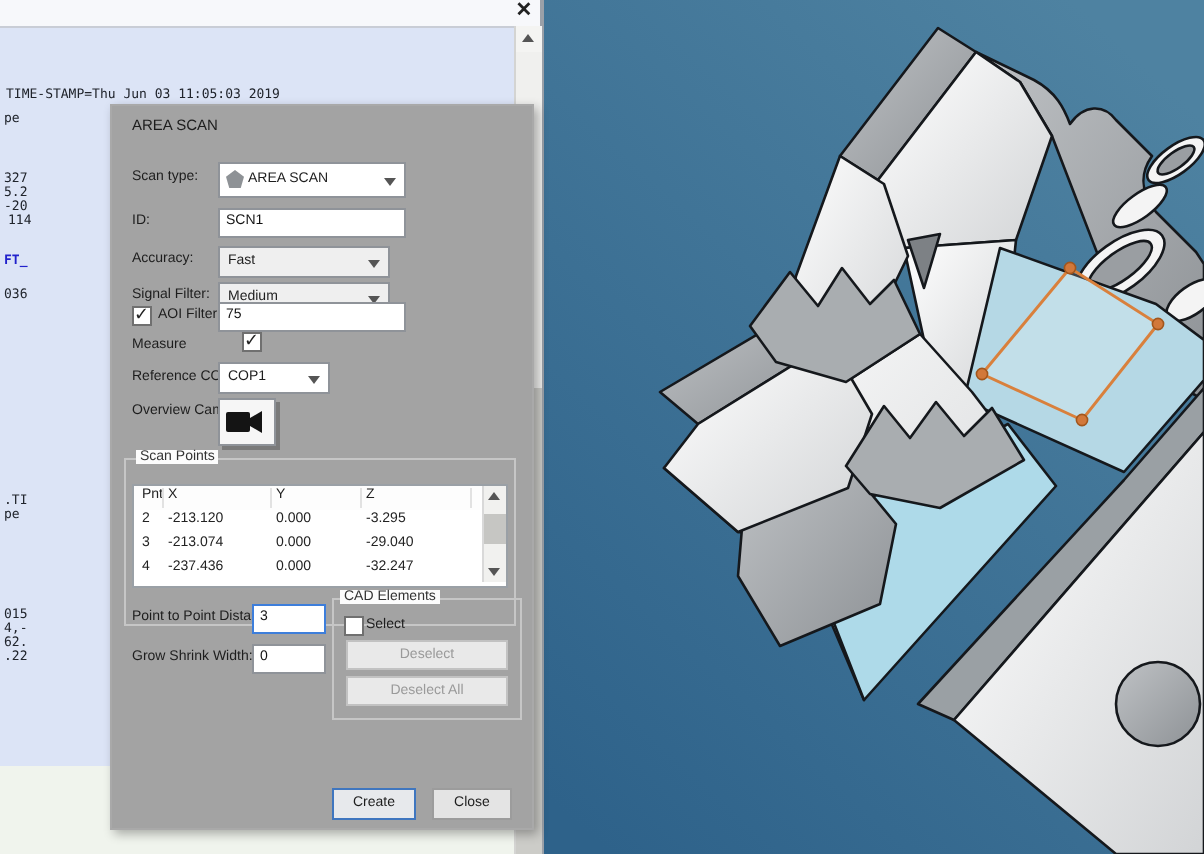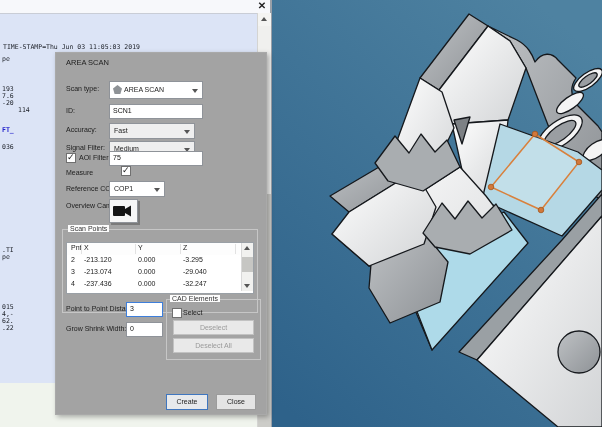--- a/index.html
+++ b/index.html
@@ -71,24 +71,24 @@
 </head>
 <body>
 <div id="screen">
 
   <div id="editor-pane">
     <div id="title-strip"></div>
     <div id="pane-close">✕</div>
 
     <span class="edline" style="left:3px;top:43px">TIME-STAMP=Thu Jun 03 11:05:03 2019</span>
     <span class="edline" style="left:2px;top:55px">pe</span>
-    <span class="edline" style="left:2px;top:85px">193</span>
-    <span class="edline" style="left:2px;top:92px">7.6</span>
+    <span class="edline" style="left:2px;top:85px">327</span>
+    <span class="edline" style="left:2px;top:92px">5.2</span>
     <span class="edline" style="left:2px;top:99px">-20</span>
-    <span class="edline" style="left:18px;top:106px">114</span>
+    <span class="edline" style="left:4px;top:106px">114</span>
     <span class="edline blue" style="left:2px;top:126px">FT_</span>
     <span class="edline" style="left:2px;top:143px">036</span>
     <span class="edline" style="left:2px;top:246px">.TI</span>
     <span class="edline" style="left:2px;top:253px">pe</span>
     <span class="edline" style="left:2px;top:303px">015</span>
     <span class="edline" style="left:2px;top:310px">4,-</span>
     <span class="edline" style="left:2px;top:317px">62.</span>
     <span class="edline" style="left:2px;top:324px">.22</span>
     <span class="edline" style="left:240px;top:56px">MIDI</span>
     <span class="edline" style="left:240px;top:255px">MIDI</span>

